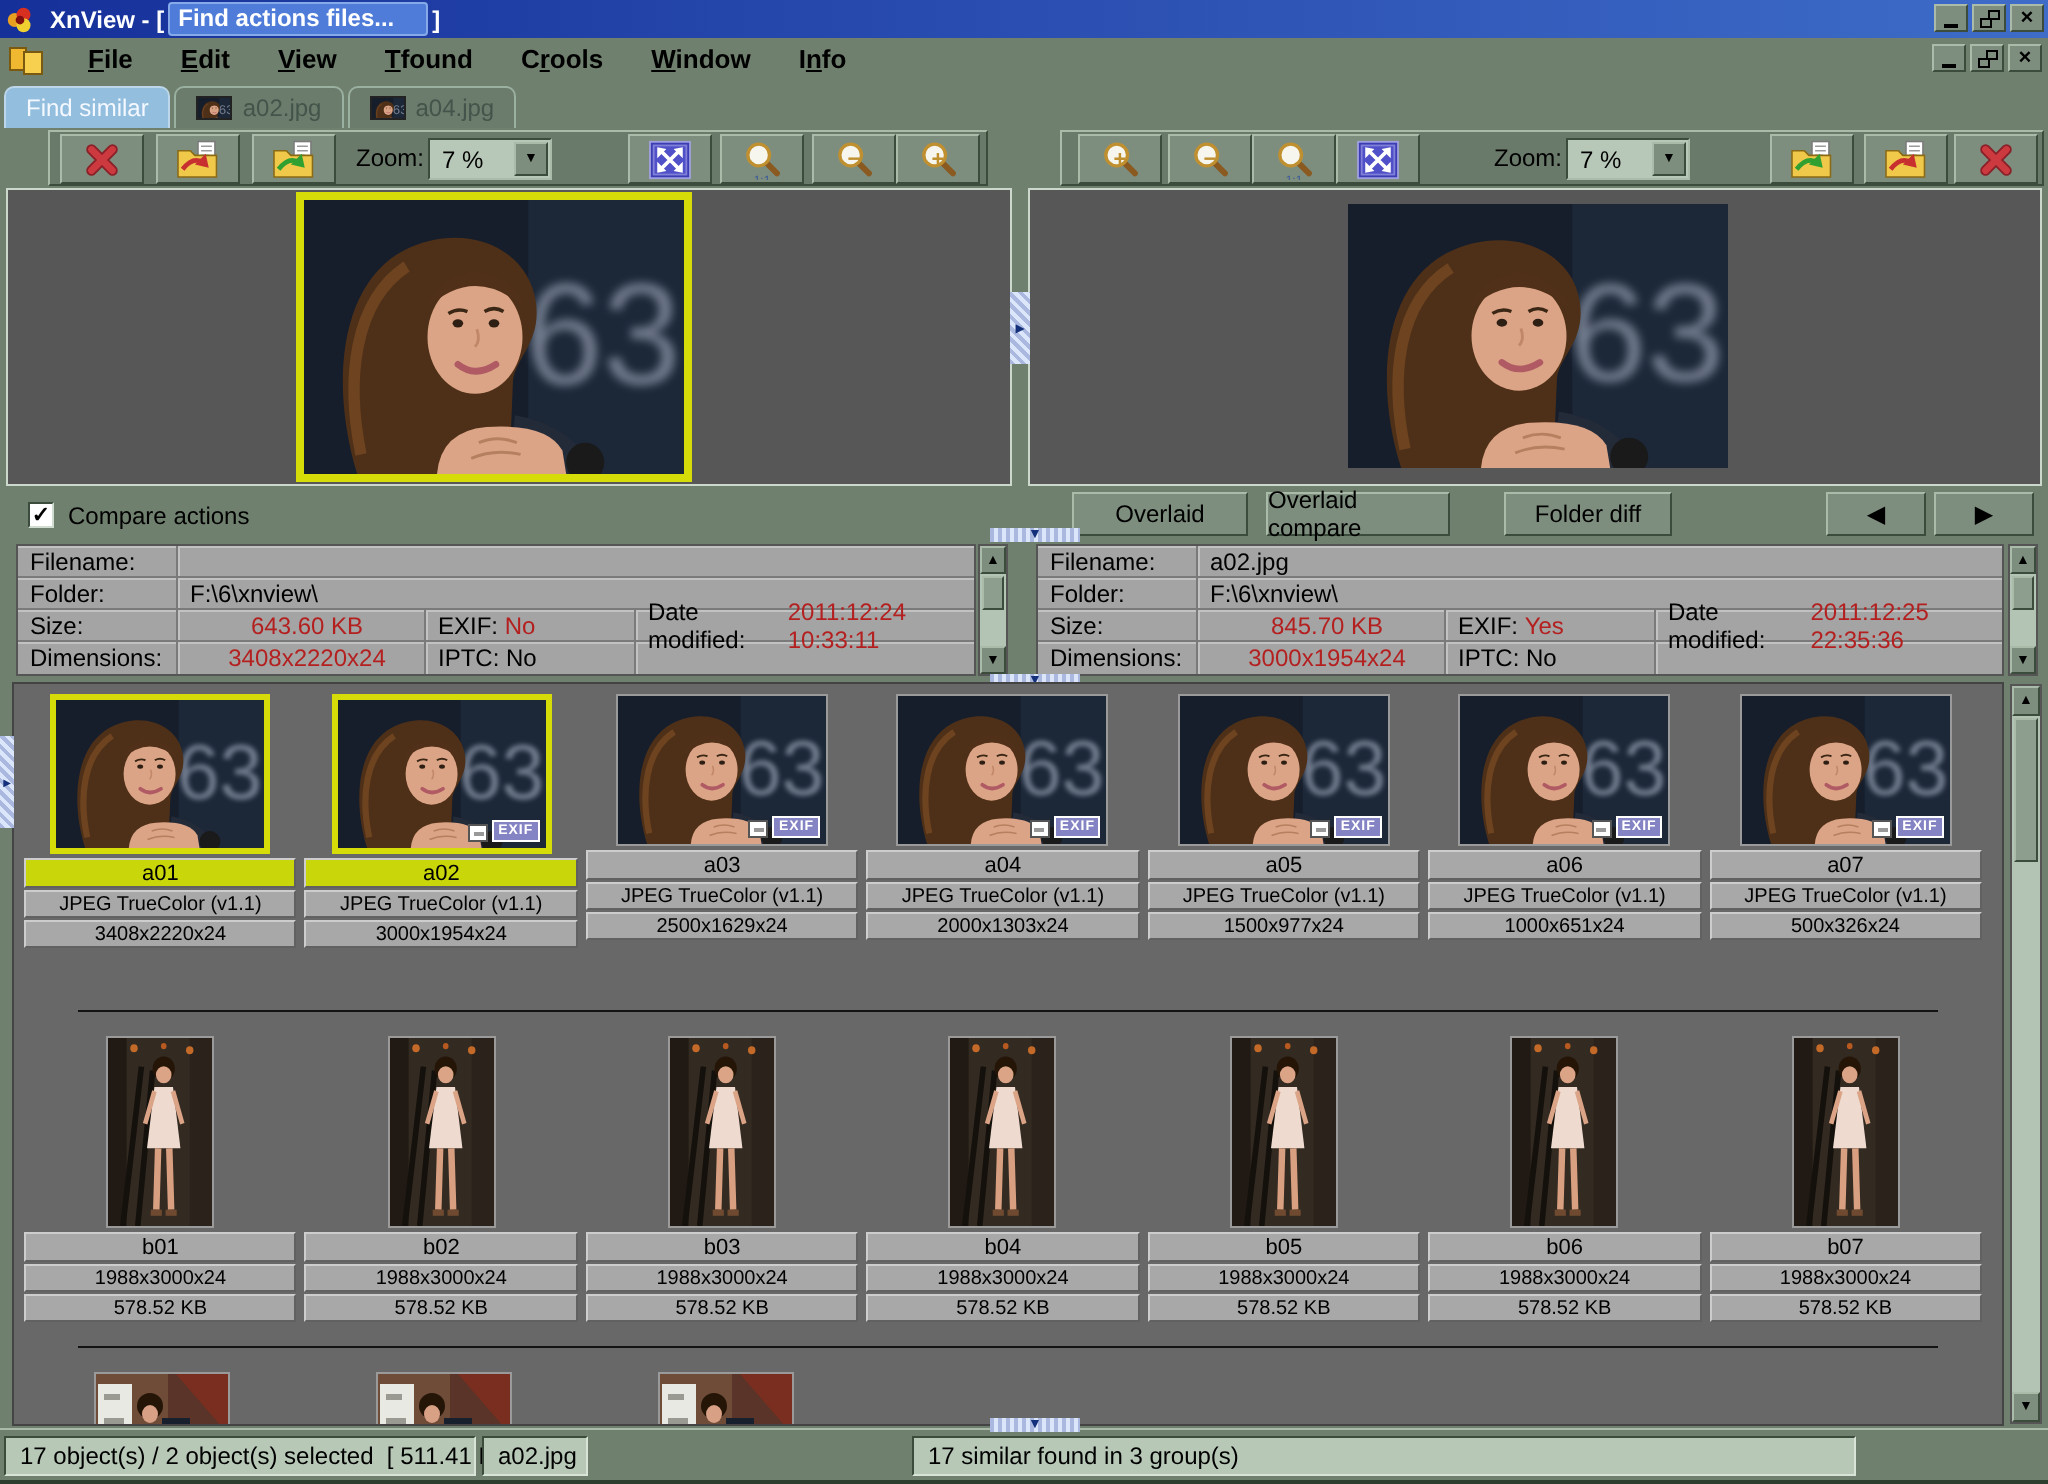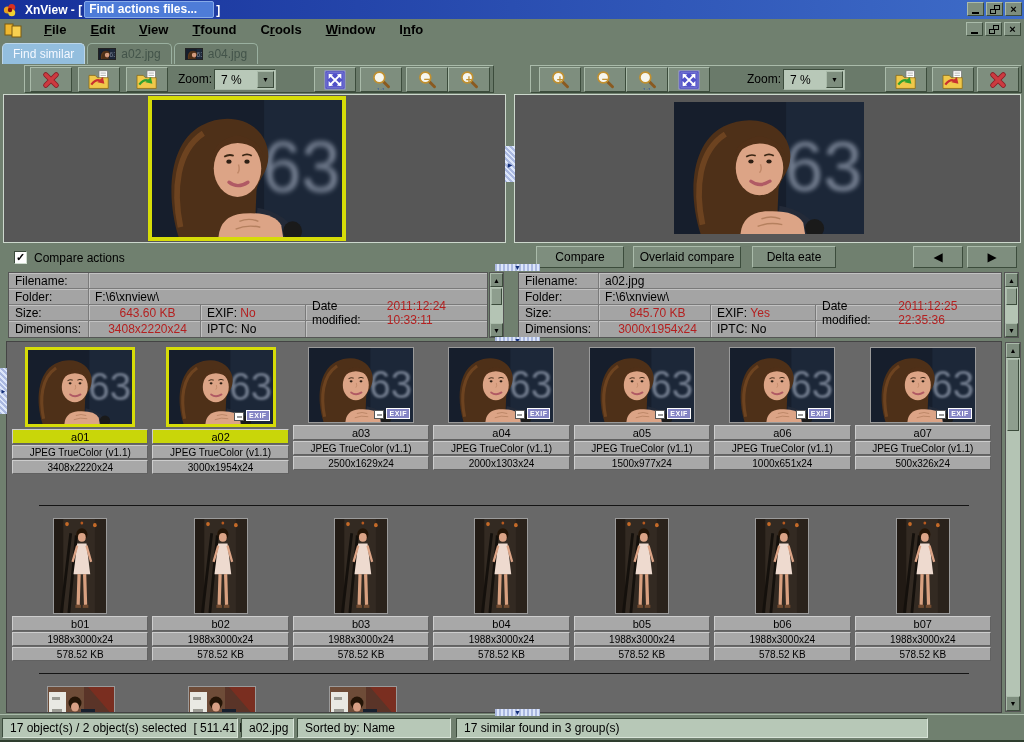--- a/index.html
+++ b/index.html
@@ -73,21 +73,21 @@
     display:flex;align-items:center;justify-content:center;font-size:7px;color:#14307a;line-height:1;}
   
   .itable{position:absolute;top:272px;height:66px;background:#a4a4a4;
     border:1px solid #555;font-size:12px;}
   .irow{display:flex;height:16px;border-bottom:1px solid #7a7a7a;box-shadow:inset 0 1px 0 #c2c2c2;}
   .irow:last-child{border-bottom:none;align-items:flex-end;}
   .icell{display:flex;align-items:center;padding-left:6px;height:100%;}
   .ilabel{width:80px;border-right:1px solid #7a7a7a;box-shadow:1px 0 0 #c2c2c2;}
   .ival{flex:1;}
   .red{color:#b42020;}
-  .c2{width:112px;border-right:1px solid #7a7a7a;box-shadow:1px 0 0 #c2c2c2;justify-content:center;}
+  .c2{width:124px;border-right:1px solid #7a7a7a;box-shadow:1px 0 0 #c2c2c2;justify-content:center;}
   .c3{width:105px;border-right:1px solid #7a7a7a;box-shadow:1px 0 0 #c2c2c2;}
   
   .vsb{position:absolute;background:#b4c4b4;border:1px solid #555;}
   .sbtn{position:absolute;left:0;width:100%;height:14px;background:#7e8e7e;
     display:flex;align-items:center;justify-content:center;font-size:7px;color:#000;}
   .sthumb{position:absolute;left:1px;right:1px;background:#8e9e8e;}
   .sbtn.bo{border-width:1px;}
   
   #thumbpanel{position:absolute;left:6px;top:341px;width:996px;height:372px;
     background:#686868;border:1px solid #444;overflow:hidden;}
@@ -393,27 +393,27 @@
     </div>
   <div class="vsplit" style="left:505px;top:146px;width:10px;height:36px;font-size:6px;">
       <span>▶</span>
     </div>
 
   <div class="cbox">
       <span>✓</span>
     </div>
   <span class="clabel">Compare actions</span>
   <div class="pbtn bo" style="left:536px;width:88px;">
-      <span>Compare</span>
-    </div>
-  <div class="pbtn bo" style="left:633px;width:108px;">
+      <span>Overlaid</span>
+    </div>
+  <div class="pbtn bo" style="left:633px;width:92px;">
       <span>Overlaid compare</span>
     </div>
   <div class="pbtn bo" style="left:752px;width:84px;">
-      <span>Delta eate</span>
+      <span>Folder diff</span>
     </div>
   <div class="pbtn bo" style="left:913px;width:50px;">
       <span>◀</span>
     </div>
   <div class="pbtn bo" style="left:967px;width:50px;">
       <span>▶</span>
     </div>
 
   <div class="hsplit" style="left:495px;top:264px;">
       <span>▼</span>
@@ -691,21 +691,20 @@
     </div>
   <div class="vsb" style="left:1005px;top:342px;width:16px;height:370px;">
     <div class="sbtn bo" style="top:0;height:15px;">▲</div>
     <div class="sthumb bo" style="top:16px;height:72px;"></div>
     <div class="sbtn bo" style="bottom:0;height:15px;">▼</div>
   </div>
 
   <div id="statusbar">
     <div class="spanel" style="left:2px;width:236px;">17 object(s) / 2 object(s) selected  [ 511.41 KB ]</div>
     <div class="spanel" style="left:241px;width:53px;">a02.jpg</div>
-    <div class="spanel" style="left:297px;width:154px;">Sorted by: Name</div>
     <div class="spanel" style="left:456px;width:472px;">17 similar found in 3 group(s)</div>
   </div>
   <div class="hsplit" style="left:495px;top:709px;">
       <span>▼</span>
     </div>
   <div id="bottomstrip"></div>
 
 </div>
 
 </body></html>

